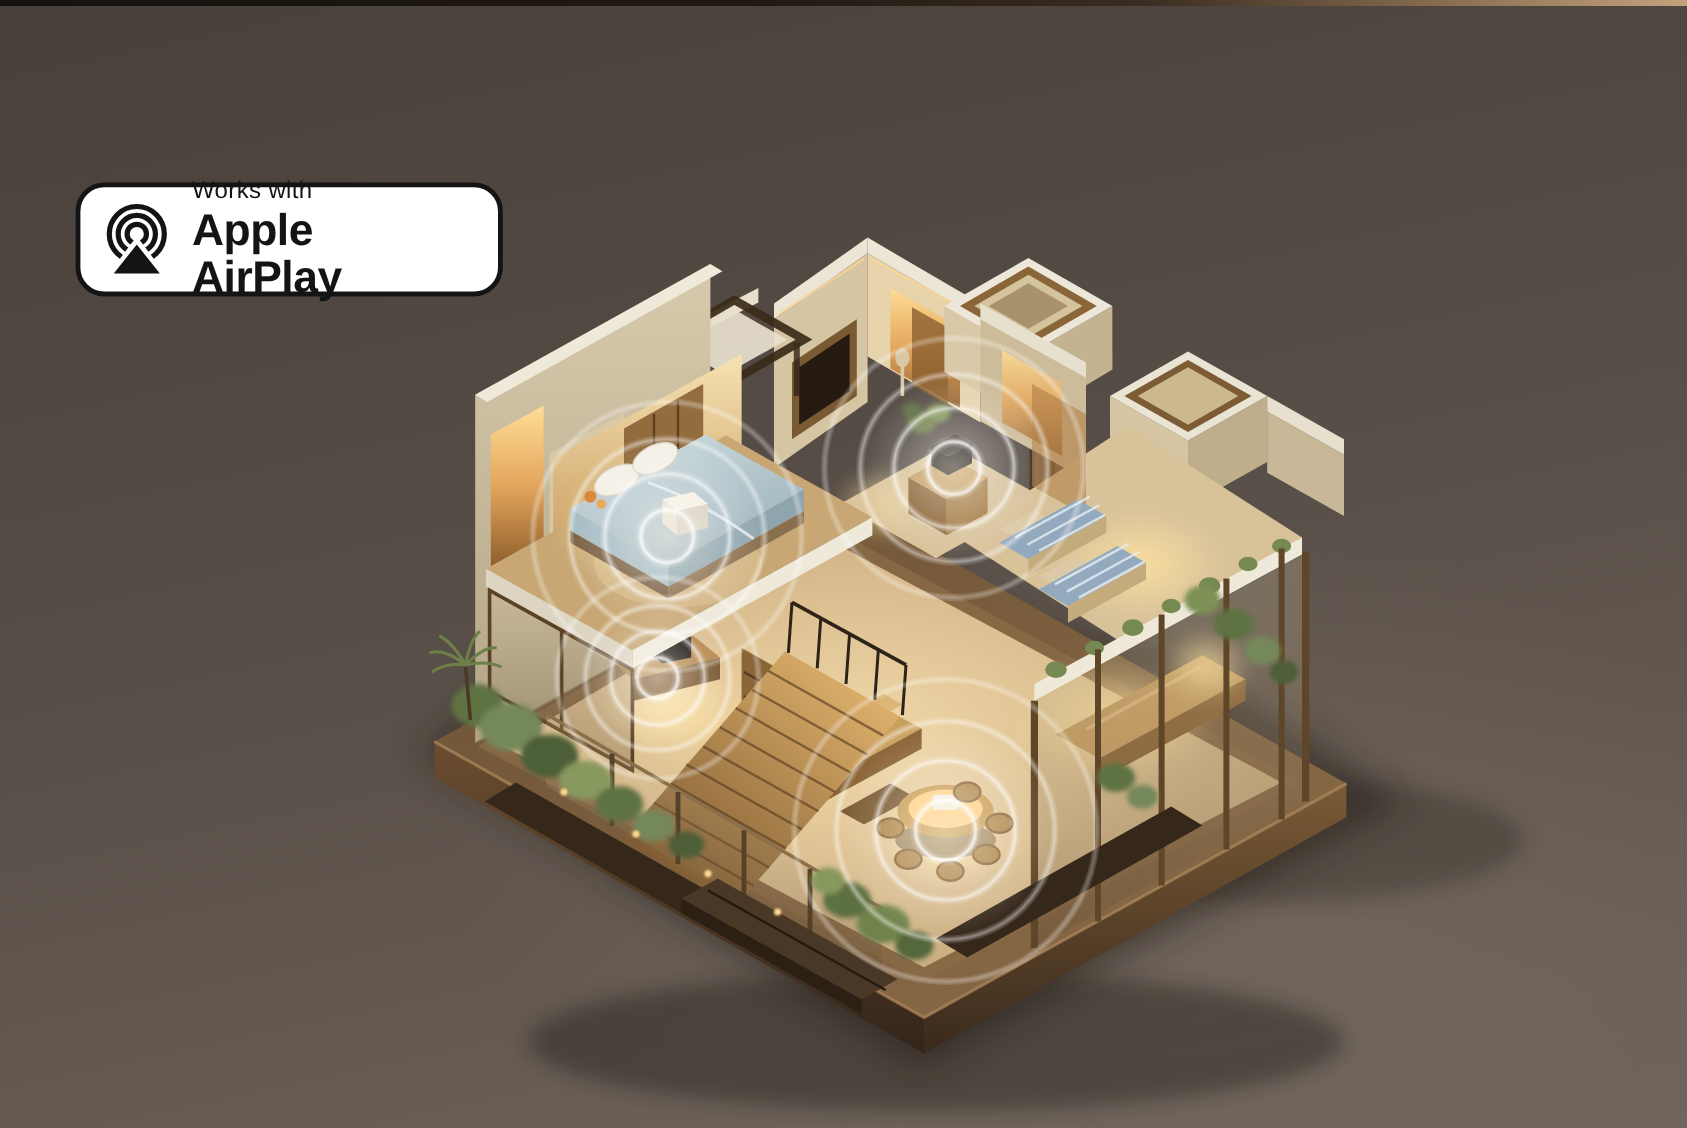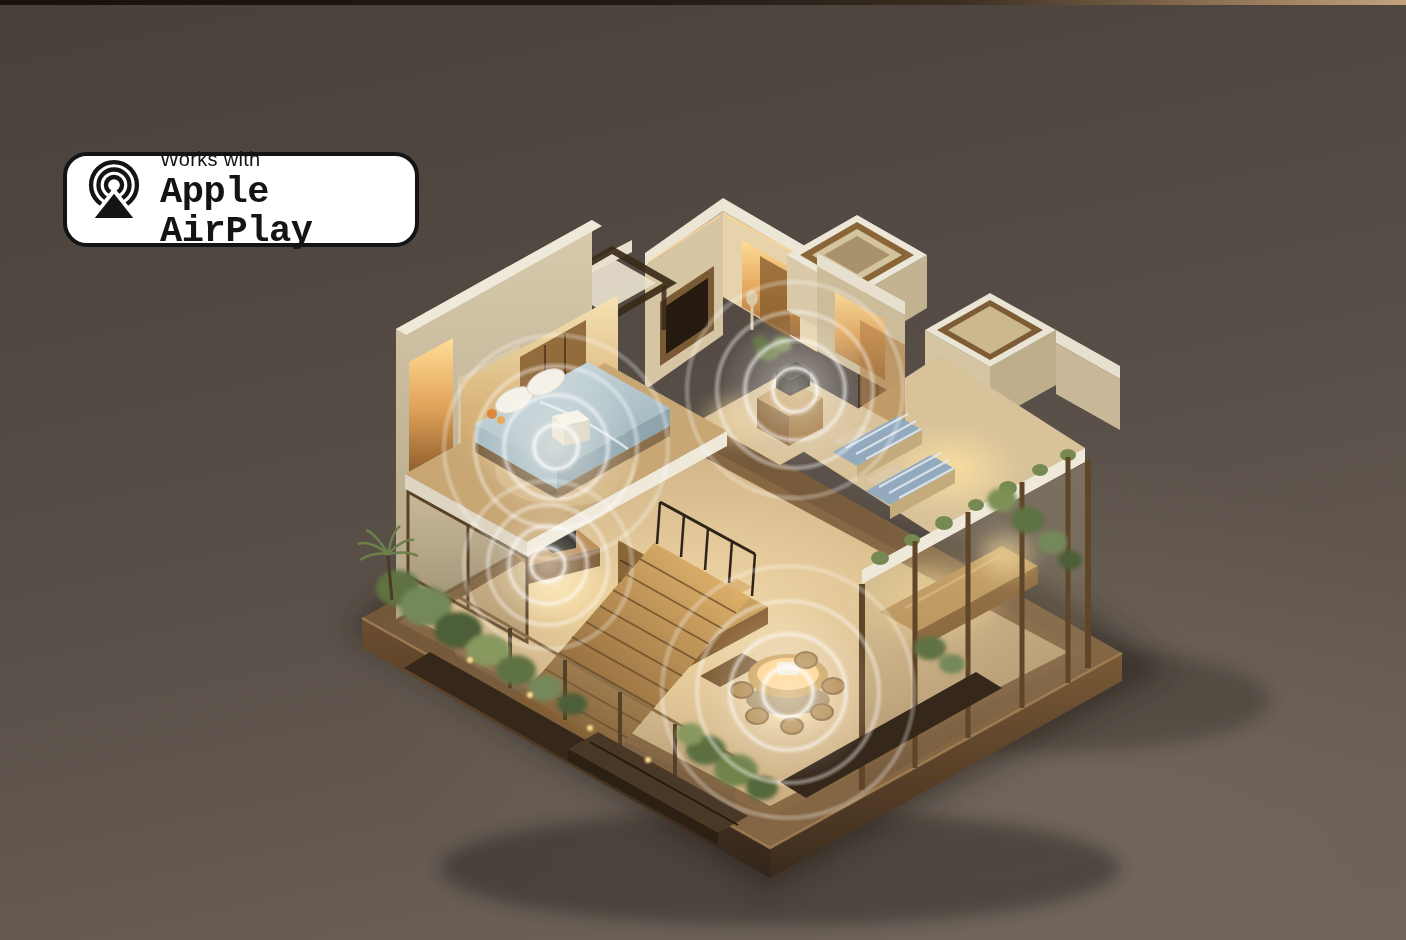--- a/index.html
+++ b/index.html
@@ -6,25 +6,25 @@
     font-family:"Liberation Sans", sans-serif;}
   .stage{position:relative;width:1406px;height:940px;
     background:
       radial-gradient(56% 44% at 66% 76%, rgba(158,144,130,0.22), rgba(158,144,130,0) 70%),
       linear-gradient(168deg,#48403a 0%, #4f4740 26%, #574e47 48%, #61574f 70%, #6b6159 88%, #6f655d 100%);}
   .top-strip{position:absolute;left:0;top:0;width:100%;height:5px;
     background:linear-gradient(90deg,#17120e 0%, #201913 45%, #3a2d21 68%, #8a6f52 86%, #c3a37d 100%);}
   .scene{position:absolute;left:0;top:0;width:1406px;height:940px;display:block;}
   .badge{position:absolute;left:63px;top:152px;width:356px;height:95px;box-sizing:border-box;
     background:var(--badge-bg,#ffffff);border:4px solid var(--badge-border,#141414);border-radius:24px;
-    display:flex;padding:0 22px 0 16px;gap:15px;color:var(--badge-text,#141414);}
+    display:flex;align-items:center;padding:0 22px 0 16px;gap:15px;color:var(--badge-text,#141414);}
   .badge-icon{width:62px;height:68px;flex:0 0 auto;}
   .badge-text{display:flex;flex-direction:column;justify-content:center;line-height:1.05;}
   .badge-line1{font-size:20px;font-weight:400;letter-spacing:0.3px;margin-bottom:3px;}
-  .badge-line2{font-size:37px;font-weight:700;letter-spacing:-0.4px;font-family:Liberation Mono, monospace;}
+  .badge-line2{font-size:37px;font-weight:700;letter-spacing:-0.4px;}
 </style>
 </head>
 <body>
 
 <div class="stage">
   <div class="top-strip"></div>
 
   <svg id="scene-svg" class="scene" viewBox="0 0 1406 940">
     <defs>
       <linearGradient id="gBaseL" x1="0" y1="0" x2="0" y2="1">

